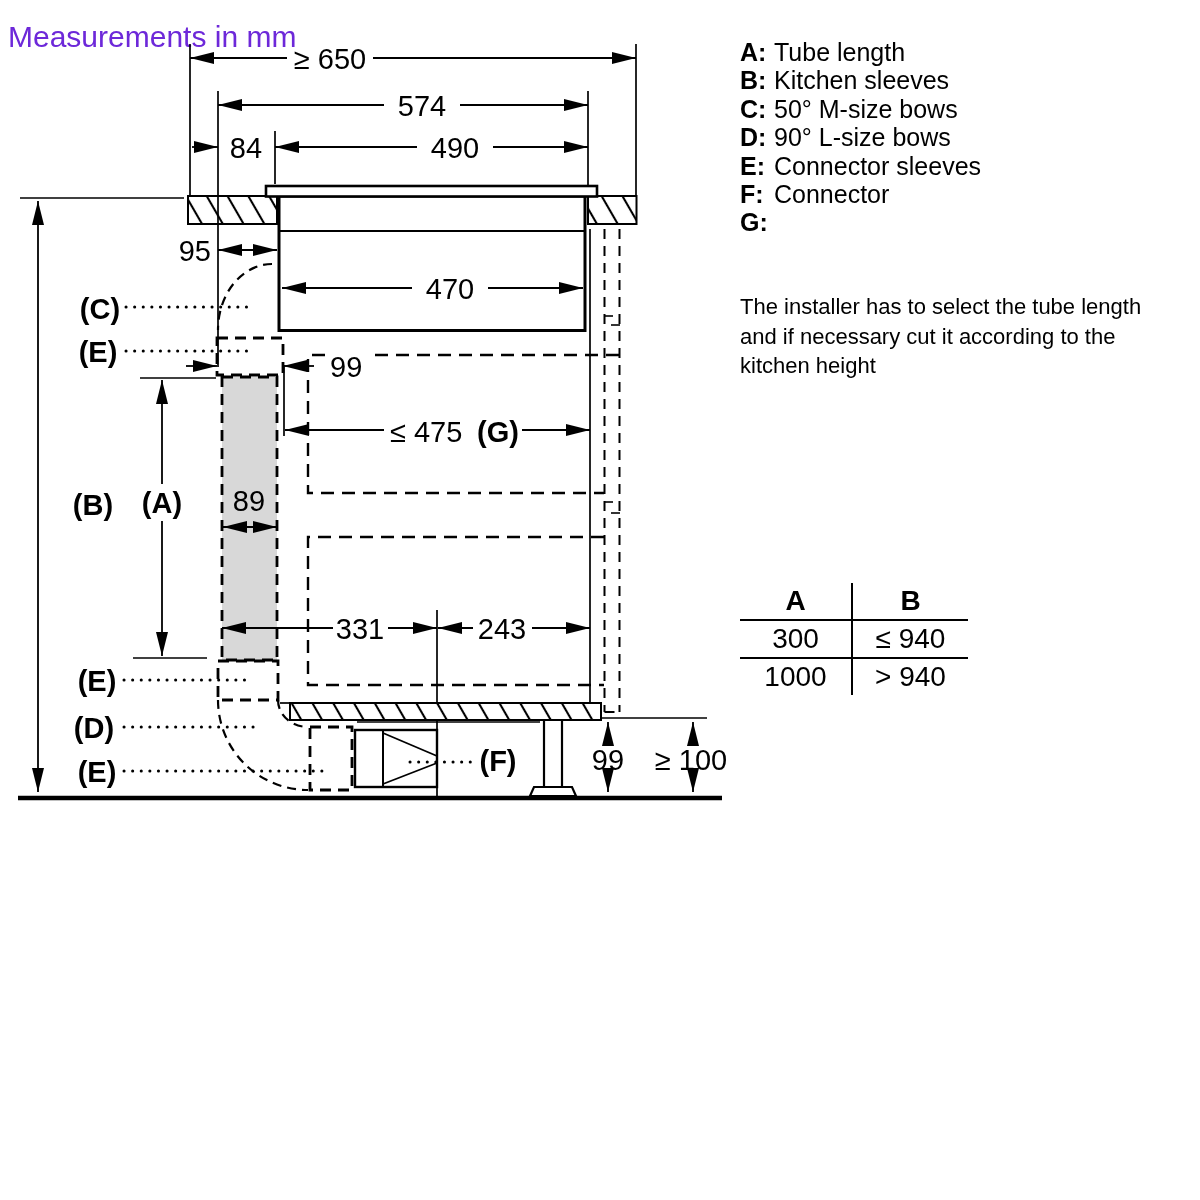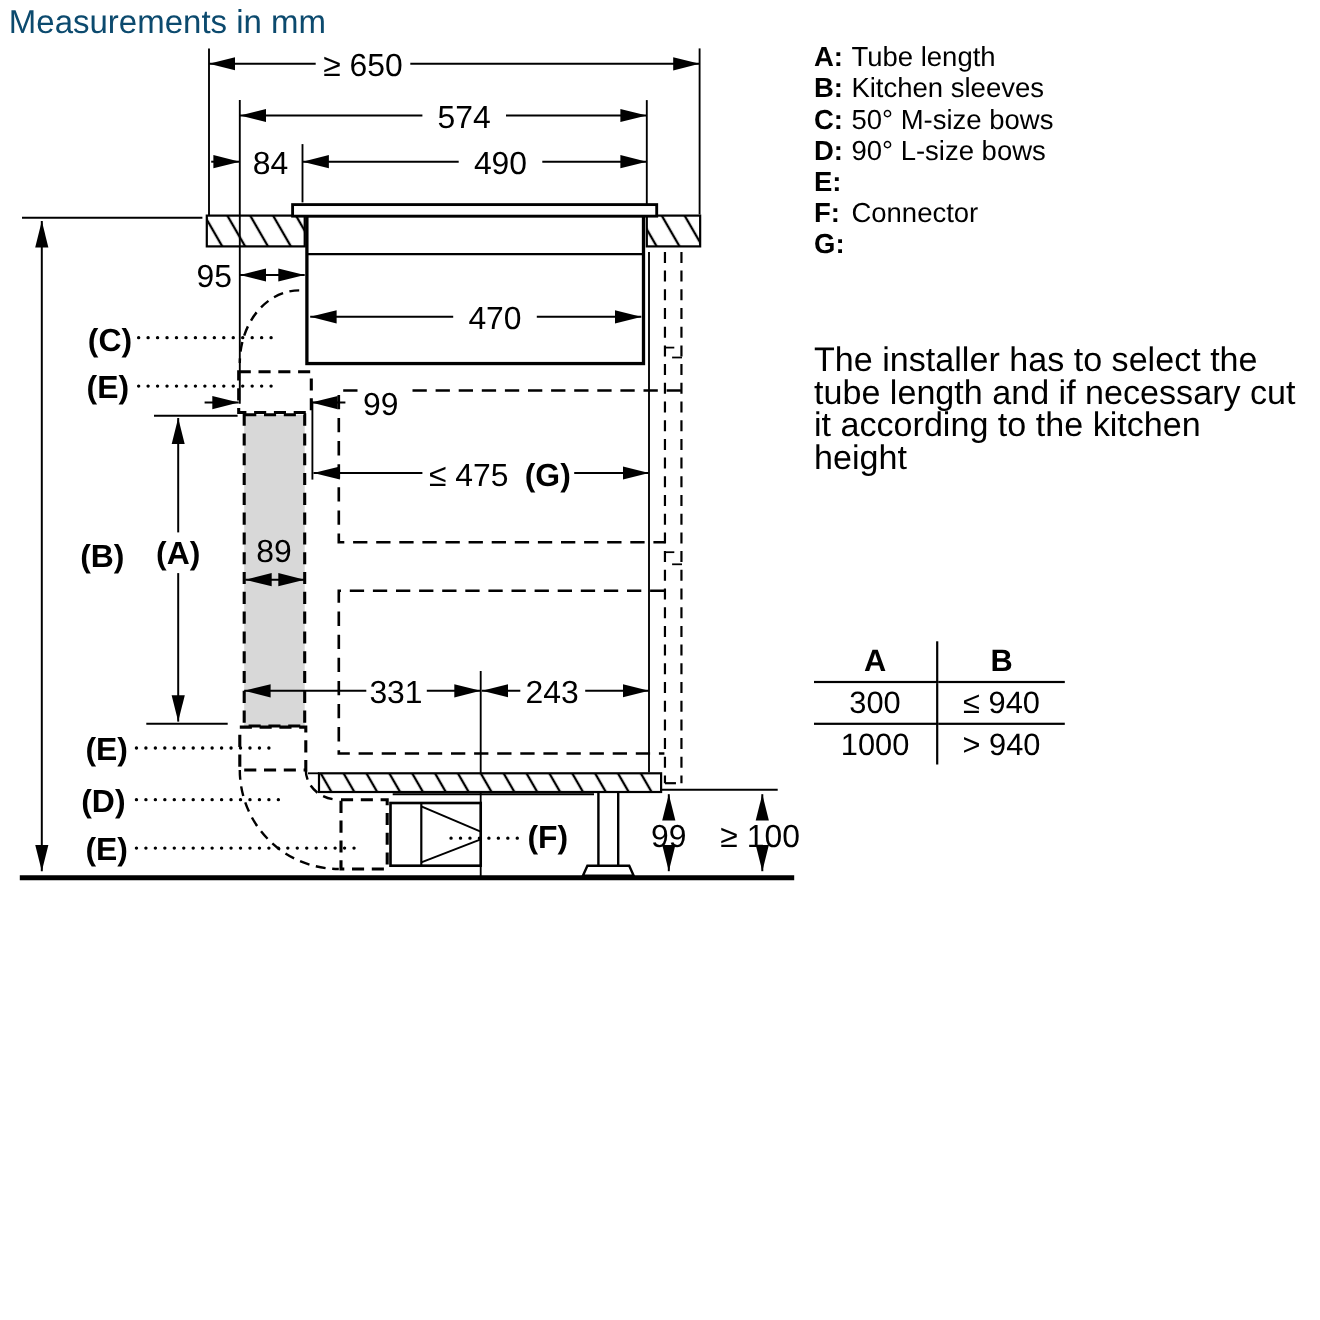--- a/index.html
+++ b/index.html
@@ -1,31 +1,31 @@
 <!DOCTYPE html>
 <html><head>
 <meta charset="utf-8">
 <style>
   html,body { margin:0; padding:0; background:#fff; }
   .page {
     position:relative; width:1200px; height:1200px; background:#ffffff;
     font-family:"Liberation Sans", sans-serif; color:#000; overflow:hidden;
   }
   .title {
-    position:absolute; left:8px; top:4px; font-size:30px; line-height:34px; color:#0c4a6e;text-align:center;
+    position:absolute; left:8px; top:20px; font-size:30px; line-height:34px; color:#6d28d9;text-align:center;
   }
   svg.diagram { position:absolute; left:0; top:0; }
   svg text { font-family:"Liberation Sans", sans-serif; font-size:29px; fill:#000; }
   svg text.bold { font-weight:bold; }
 
   .legend { position:absolute; left:740px; top:38px; font-size:25px; line-height:28.4px; }
   .legend-row { display:flex; }
   .legend-key { font-weight:bold; width:34px; flex:none; }
 
-  .note { position:absolute; left:740px; top:312px; width:438px; font-size:31px; line-height:29.5px; }
+  .note { position:absolute; left:740px; top:292px; width:438px; font-size:22px; line-height:29.5px; }
 
   .dim-table {
     position:absolute; left:740px; top:583px;
     display:grid; grid-template-columns:113px 115px;
     font-size:28px; text-align:center;
   }
   .dim-table .cell { height:36px; line-height:36px; }
   .dim-table .cell.hdr { font-weight:bold; }
   .dim-table .col1 { border-right:2.5px solid #000; }
   .dim-table .rule { border-bottom:2.5px solid #000; }
@@ -202,20 +202,21 @@
     <div class="legend-row">
       <span class="legend-key">C:</span>
       <span>50° M-size bows</span>
     </div>
     <div class="legend-row">
       <span class="legend-key">D:</span>
       <span>90° L-size bows</span>
     </div>
     <div class="legend-row">
       <span class="legend-key">E:</span>
+      <span>Connector sleeves</span>
     </div>
     <div class="legend-row">
       <span class="legend-key">F:</span>
       <span>Connector</span>
     </div>
     <div class="legend-row">
       <span class="legend-key">G:</span>
     </div>
   </div>
 

